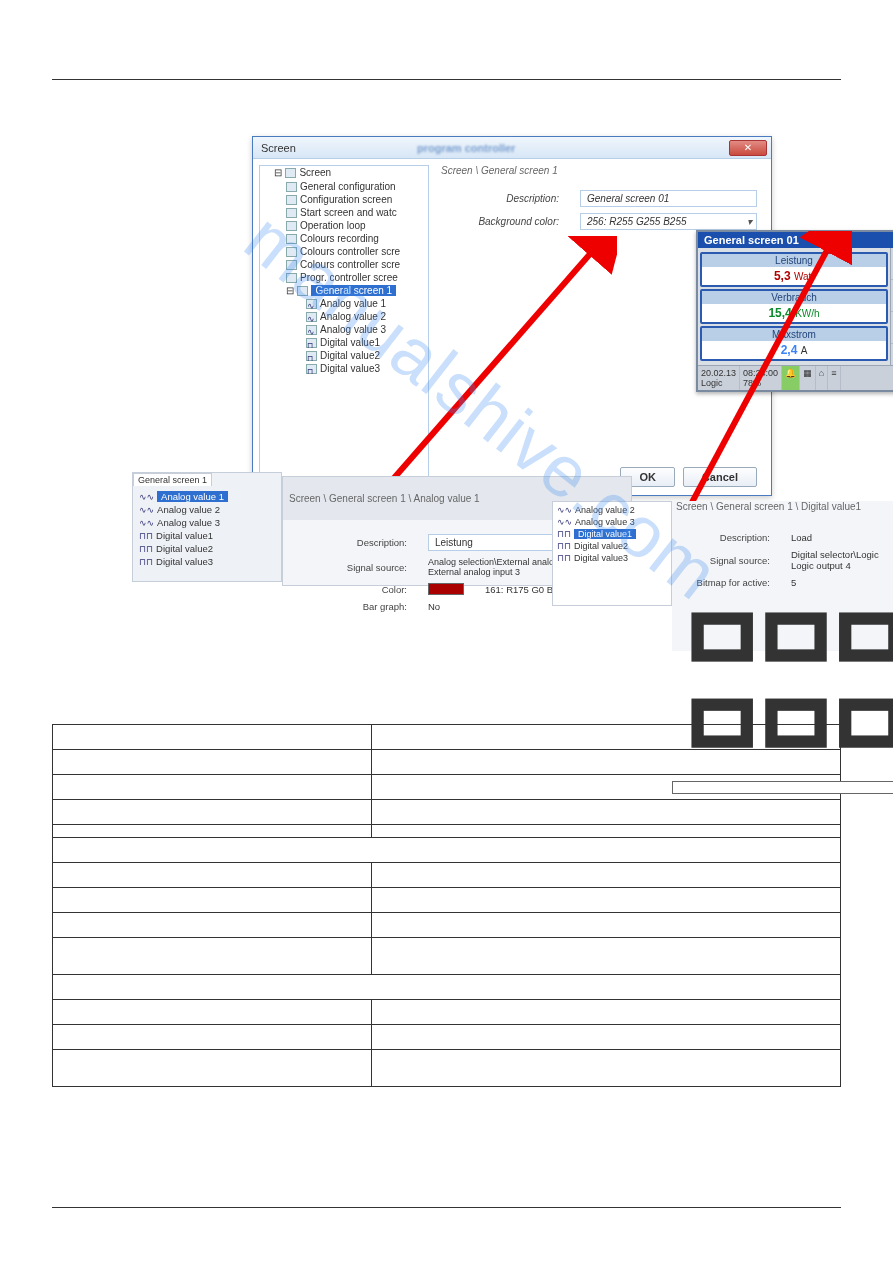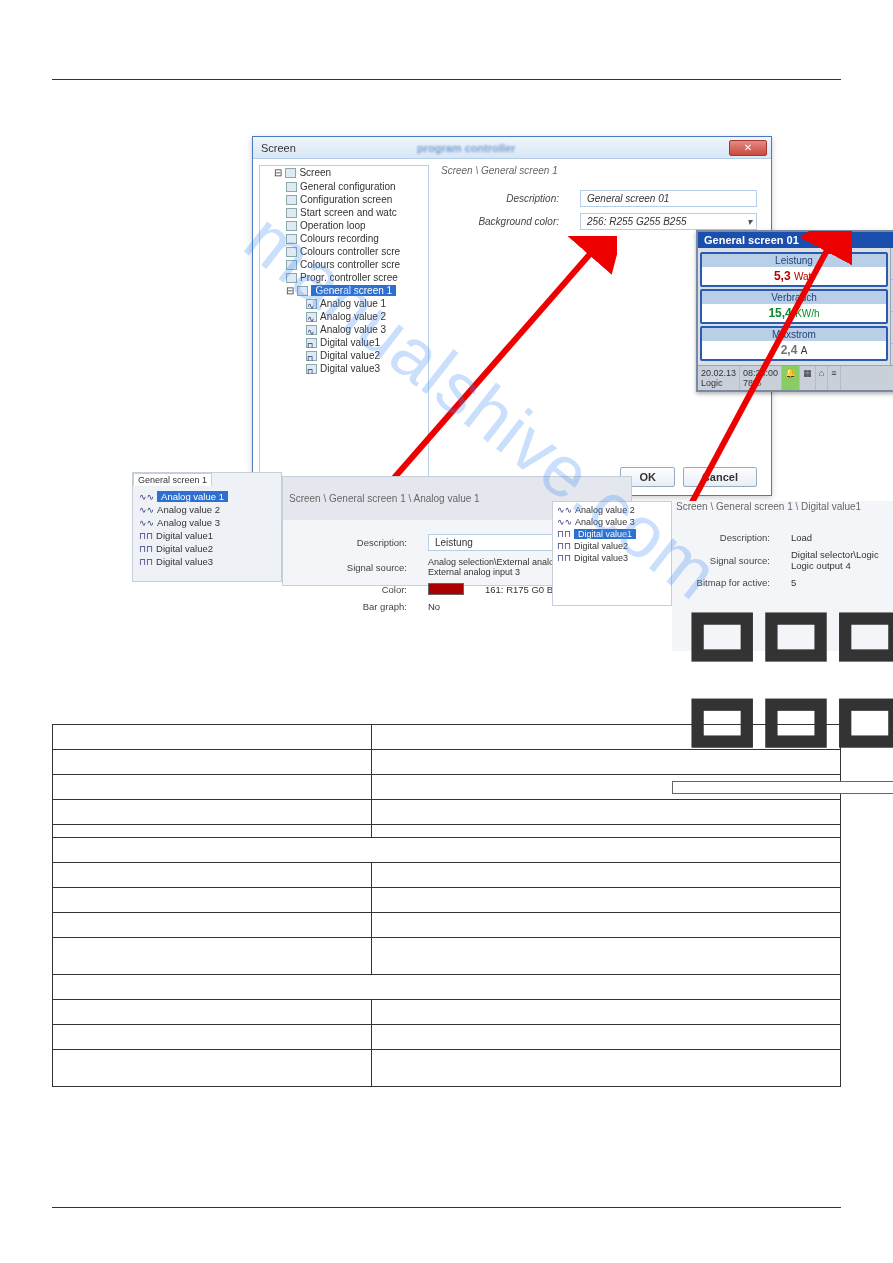--- a/index.html
+++ b/index.html
@@ -145,21 +145,21 @@
             <div class="ptile">
               <div class="thdr">Leistung</div>
               <div class="tval"><span class="num" style="color:#b00000">5,3</span> <span style="color:#b00000;font-size:10px">Watt</span></div>
             </div>
             <div class="ptile">
               <div class="thdr">Verbrauch</div>
               <div class="tval"><span class="num" style="color:#0a8a2a">15,4</span> <span style="color:#0a8a2a;font-size:10px">KW/h</span></div>
             </div>
             <div class="ptile">
               <div class="thdr">Maxstrom</div>
-              <div class="tval"><span class="num" style="color:#737373">2,4</span> <span style="color:#333;font-size:10px">A</span></div>
+              <div class="tval"><span class="num" style="color:#3b82f6">2,4</span> <span style="color:#333;font-size:10px">A</span></div>
             </div>
           </div>
         <div class="pside" id="preview-side">
             <div class="pcell">
               <div style="font-size:9px">Load</div>
             </div>
             <div class="pcell">
               <div style="font-size:9px">Ov</div>
             </div>
             <div class="pcell">

